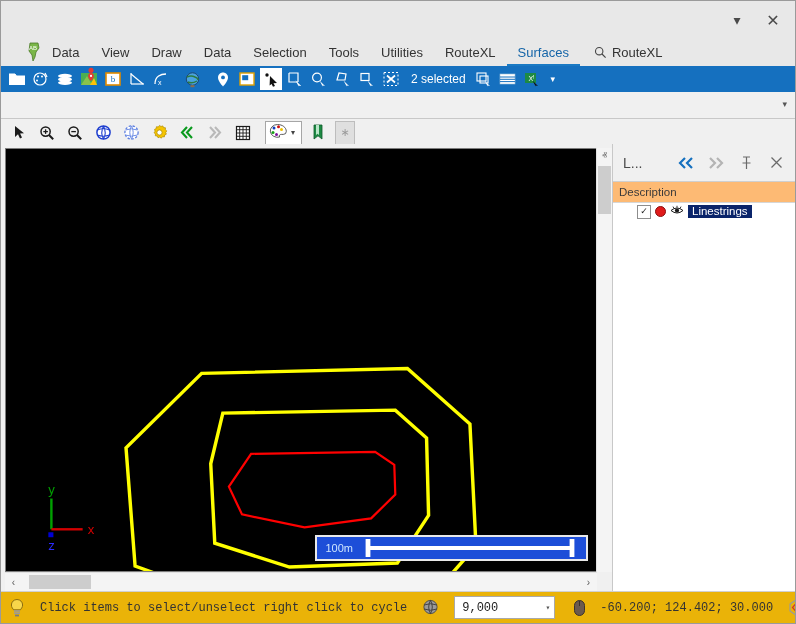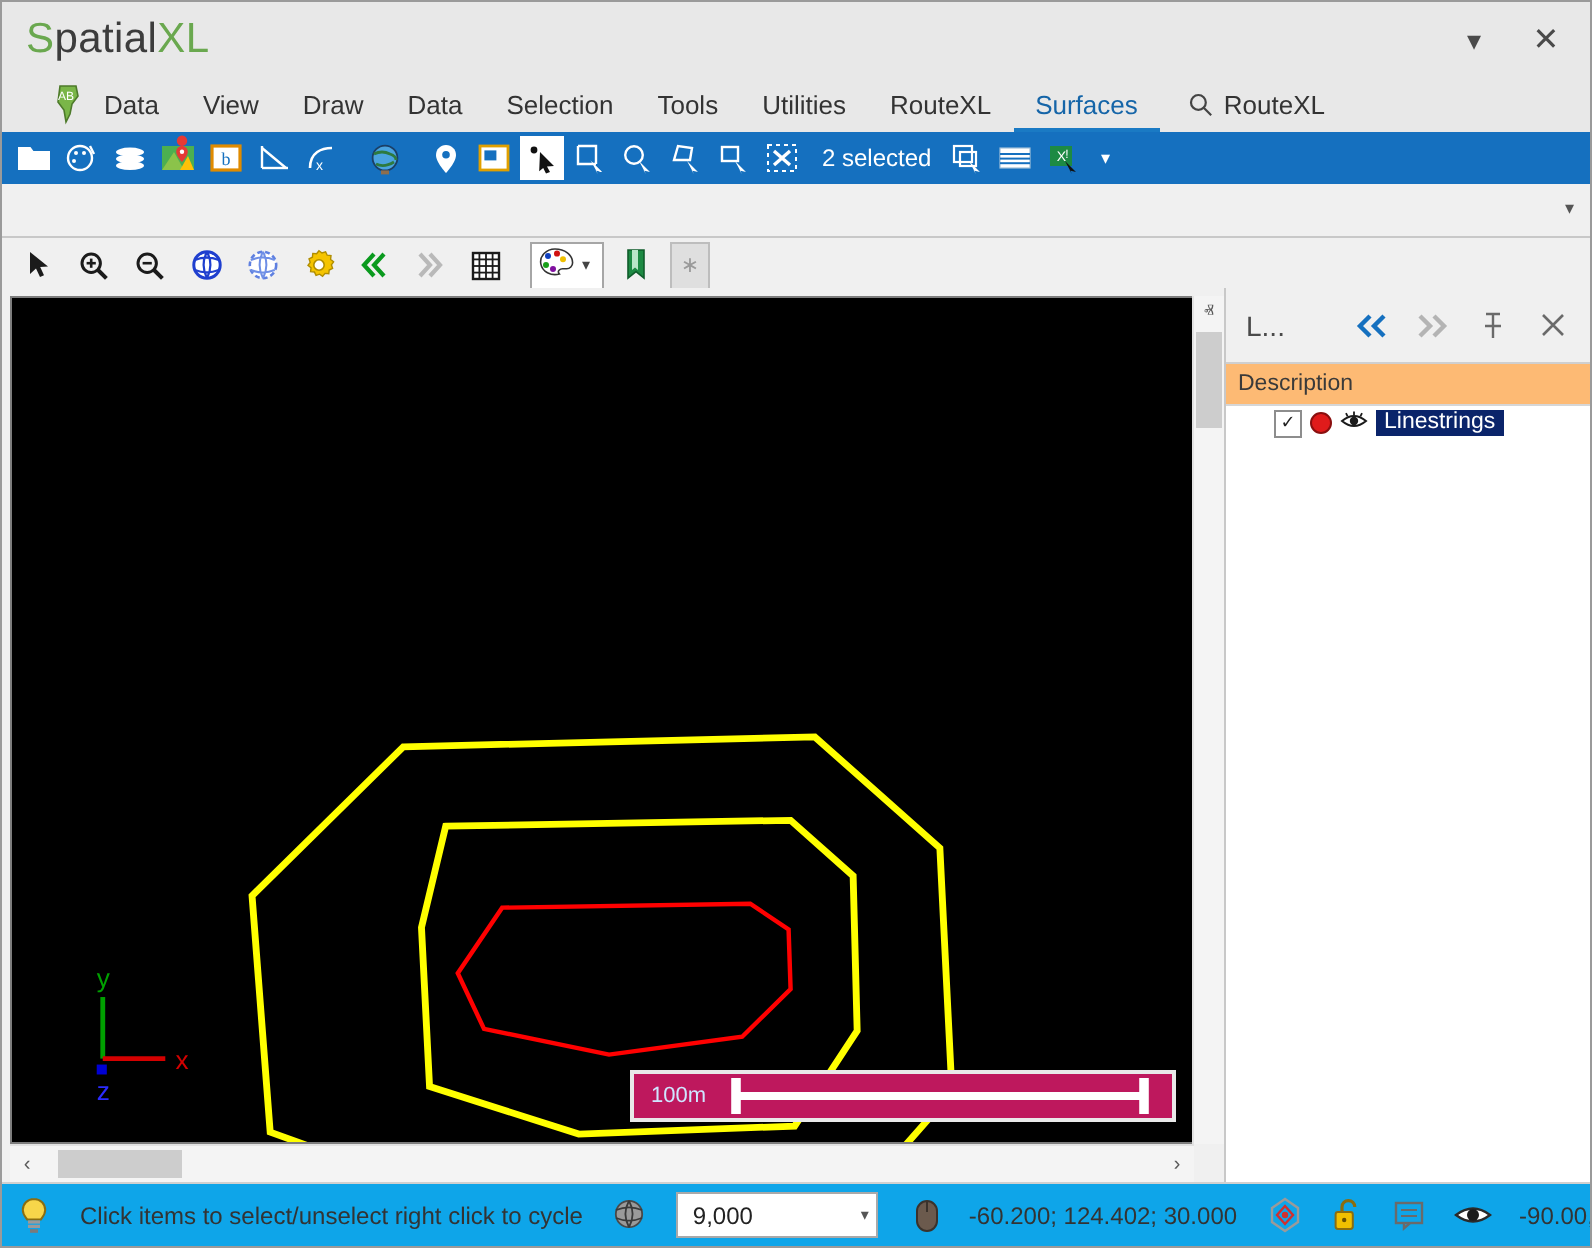--- a/index.html
+++ b/index.html
@@ -59,55 +59,52 @@
   .canvas svg{display:block;width:100%;height:100%;}
 
   
   .sb-v{position:absolute;right:0;top:0;bottom:19px;width:15px;background:#f4f4f4;border-left:1px solid #e2e2e2;}
   .sb-h{position:absolute;left:0;right:15px;bottom:0;height:18px;background:#f4f4f4;border-top:1px solid #e2e2e2;}
   .sb-arrow{position:absolute;display:flex;align-items:center;justify-content:center;color:#5a5a5a;font-size:10px;cursor:default;}
   .sb-v .sb-arrow{left:0;width:15px;height:16px;}
   .sb-h .sb-arrow{top:0;height:18px;width:17px;}
   .sb-thumb{position:absolute;background:#cdcdcd;cursor:default;}
 
-  .scalebar{position:absolute;right:8px;bottom:10px;background:#be185d;border:2px solid #e9e9e9;height:22px;display:flex;align-items:center;padding:0 8px;gap:9px;}
+  .scalebar{position:absolute;right:8px;bottom:10px;background:#1d4ed8;border:2px solid #e9e9e9;height:22px;display:flex;align-items:center;padding:0 8px;gap:9px;}
   .scalebar .st{color:#cfe6ff;font-size:11px;font-family:"Liberation Sans",sans-serif;}
 
   
   .rightpanel{width:183px;background:#f0f0f0;border-left:1px solid #c8c8c8;display:flex;flex-direction:column;box-sizing:border-box;}
   .rp-head{height:37px;display:flex;align-items:center;padding:0 4px 0 10px;background:#f0f0f0;border-bottom:1px solid #cfcfcf;}
   .rp-title{font-size:14px;color:#4a4a4a;flex:1;cursor:default;}
   .rp-btn{width:30px;height:28px;display:flex;align-items:center;justify-content:center;color:#666;cursor:default;}
   .rp-colhdr{height:20px;background:#fdba74;border-bottom:1px solid #d6d6d6;display:flex;align-items:center;padding-left:6px;font-size:11.5px;color:#3a3a3a;cursor:default;}
   .rp-list{flex:1;background:#fff;overflow:hidden;}
   .rp-row{height:17px;display:flex;align-items:center;gap:4px;padding-left:24px;}
   .rp-row.sel .rp-name{background:#0a246a;color:#fff;padding:0 4px 1px 4px;}
   .rp-chk{width:12px;height:12px;border:1px solid #8d8d8d;background:#fff;display:flex;align-items:center;justify-content:center;font-size:9px;color:#222;line-height:1;cursor:default;}
   .rp-dot{width:9px;height:9px;border-radius:50%;background:#e01b1b;border:1px solid #8a0f0f;cursor:default;}
   .rp-name{font-size:11.5px;color:#111;cursor:default;white-space:nowrap;}
 
   
-  .statusbar{position:absolute;left:0;right:0;bottom:0;height:32px;background:#0ea5e9;border-top:1px solid #d0d0d0;display:flex;align-items:center;box-sizing:border-box;}
+  .statusbar{position:absolute;left:0;right:0;bottom:0;height:32px;background:#eab308;border-top:1px solid #d0d0d0;display:flex;align-items:center;box-sizing:border-box;font-family:Liberation Mono, monospace;}
   .sbi{display:flex;align-items:center;height:100%;padding:0 7px;cursor:default;}
   .sb-divider{width:1px;height:26px;background:#d7d7d7;margin:0 2px;}
   .sb-text{font-size:12px;color:#333;white-space:nowrap;}
   .sb-select{display:flex;align-items:center;justify-content:space-between;width:88px;height:21px;border:1px solid #a9a9a9;background:#fff;padding:0 4px 0 7px;font-size:12px;color:#222;cursor:default;}
   .sb-select .cc{font-size:8px;color:#555;}
   .coord{font-size:12px;color:#333;white-space:nowrap;}
   svg{overflow:visible;}
 </style>
 </head>
 <body>
 
 <div class="app">
 
   <div class="titlebar">
-    <div class="app-title">
-      <span class="g">S</span><span class="d">patial</span><span class="g">XL</span>
-    </div>
     <div class="tb-btn tb-min">
       <span>▾</span>
     </div>
     <div class="tb-btn tb-close">
       <span>✕</span>
     </div>
   </div>
 
   <div class="menubar">
     <div class="menu-logo">

